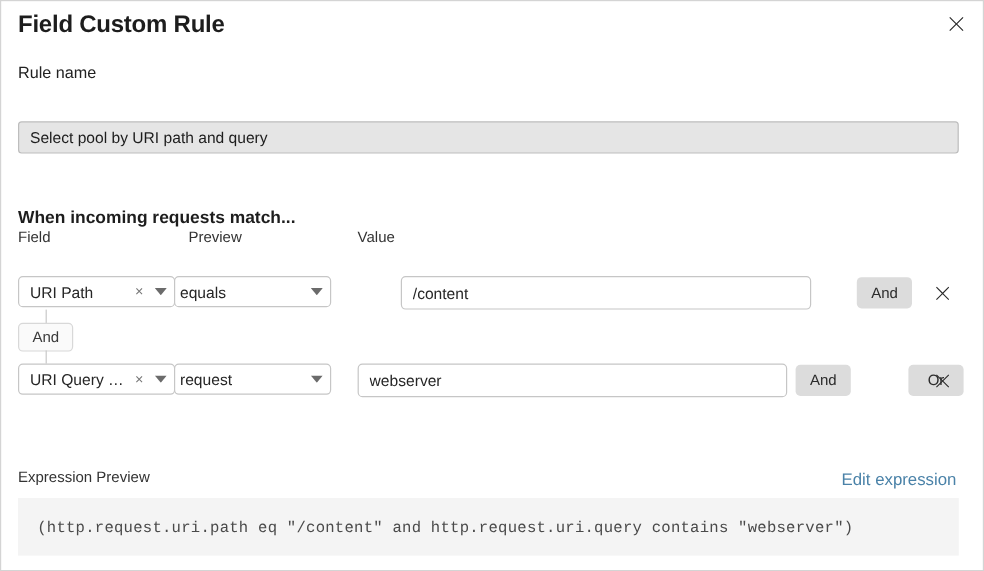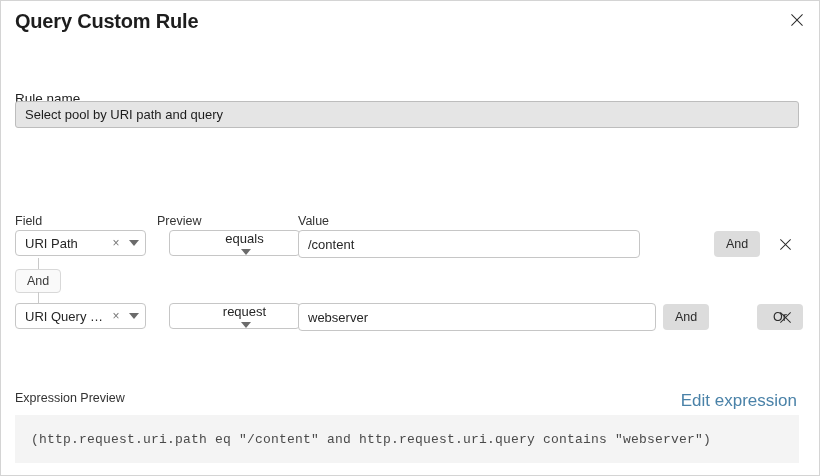--- a/index.html
+++ b/index.html
@@ -50,21 +50,21 @@
     padding: 0;
   }
   .close-btn svg { display: block; }
 
   
   .section-label {
     position: absolute;
     font-size: 13.5px;
     color: #222222;
   }
-  .rule-name-label { left: 14px; top: 52px; margin-top: 38px; }
+  .rule-name-label { left: 14px; top: 52px; }
   .rule-name-help {
     position: absolute;
     left: 14px;
     top: 74px;
     font-size: 12.5px;
     color: #6e6e6e;
   }
   .rule-name-input {
     position: absolute;
     left: 14px;
@@ -88,21 +88,21 @@
     left: 14px;
     top: 173px;
     font-size: 14.5px;
     font-weight: bold;
     color: #1d1d1d;
   }
 
   
   .col-head {
     position: absolute;
-    top: 213px;
+    top: 190px;
     font-size: 12.5px;
     color: #333333;
   }
   .col-head-field { left: 14px; }
   .col-head-operator { left: 156px; }
   .col-head-value { left: 297px; }
 
   
   .cond-row { position: absolute; left: 0; width: 820px; height: 28px; }
   .row-1 { top: 229px; }
@@ -115,21 +115,21 @@
     border: 1px solid #c6c6c6;
     border-radius: 4px;
     background: #ffffff;
     display: flex;
     align-items: center;
     cursor: pointer;
     font-size: 13px;
     color: #262626;
   }
   .select-field { left: 14px; width: 131px; padding-left: 9px; }
-  .select-operator { left: 168px; width: 131px; padding-left: 23px; flex-direction: column; }
+  .select-operator { left: 144px; width: 131px; padding-left: 4px; }
 
   .select-text {
     flex: 1;
     white-space: nowrap;
     overflow: hidden;
     text-overflow: ellipsis;
     padding-right: 3px;
   }
   .clear-x {
     width: 14px;
@@ -154,21 +154,21 @@
     height: 28px;
     border: 1px solid #c6c6c6;
     border-radius: 4px;
     background: #ffffff;
     font-family: "Liberation Sans", sans-serif;
     font-size: 13px;
     color: #262626;
     padding: 0 9px;
     outline: none;
   }
-  .value-input-1 { width: 342px; }
+  .value-input-1 { width: 342px; margin-left: 36px; }
   .value-input-2 { width: 358px; }
 
   .logic-btn {
     position: absolute;
     box-sizing: border-box;
     height: 26px;
     min-width: 46px;
     border: none;
     border-radius: 4px;
     background: #dcdcdc;
@@ -231,21 +231,21 @@
     position: absolute;
     left: 14px;
     top: 390px;
     font-size: 12.5px;
     color: #333333;
   }
   .edit-expression {
     position: absolute;
     right: 22px;
     top: 390px;
-    font-size: 17px;
+    font-size: 14px;
     color: #4a82a8;
     text-decoration: none;
     cursor: pointer;
   }
   .preview-box {
     position: absolute;
     left: 14px;
     top: 414px;
     width: 784px;
     height: 48px;
@@ -261,31 +261,32 @@
     white-space: pre;
     padding-left: 16px;
     letter-spacing: 0.2px;
   }
 </style>
 </head>
 <body>
 
 <div class="dialog">
 
-  <div class="dialog-title">Query Custom Rule</div>
+  <div class="dialog-title">Field Custom Rule</div>
 
   <button class="close-btn" aria-label="Close">
     <svg width="14" height="14" viewBox="0 0 14 14">
       <path d="M1.8 1.1 L7 6.3 L12.2 1.1 L12.9 1.8 L7.7 7 L12.9 12.2 L12.2 12.9 L7 7.7 L1.8 12.9 L1.1 12.2 L6.3 7 L1.1 1.8 Z" fill="#2b2b2b"></path>
     </svg>
   </button>
 
   <div class="section-label rule-name-label">Rule name</div>
   <input class="rule-name-input" type="text" value="Select pool by URI path and query" placeholder="Rule name" style="">
 
+  <div class="match-heading">When incoming requests match...</div>
 
   <div class="col-head col-head-field">Field</div>
   <div class="col-head col-head-operator">Preview</div>
   <div class="col-head col-head-value">Value</div>
 
   <div class="cond-row row-1">
     <div class="select-box select-field">
       <span class="select-text">URI Path</span>
       <span class="clear-x">×</span>
       <span class="chevron">

